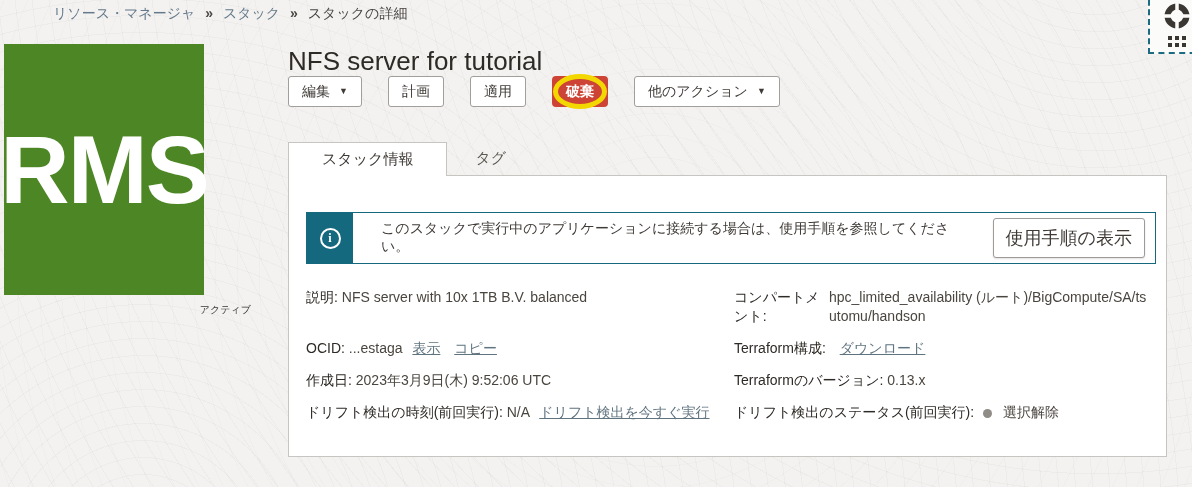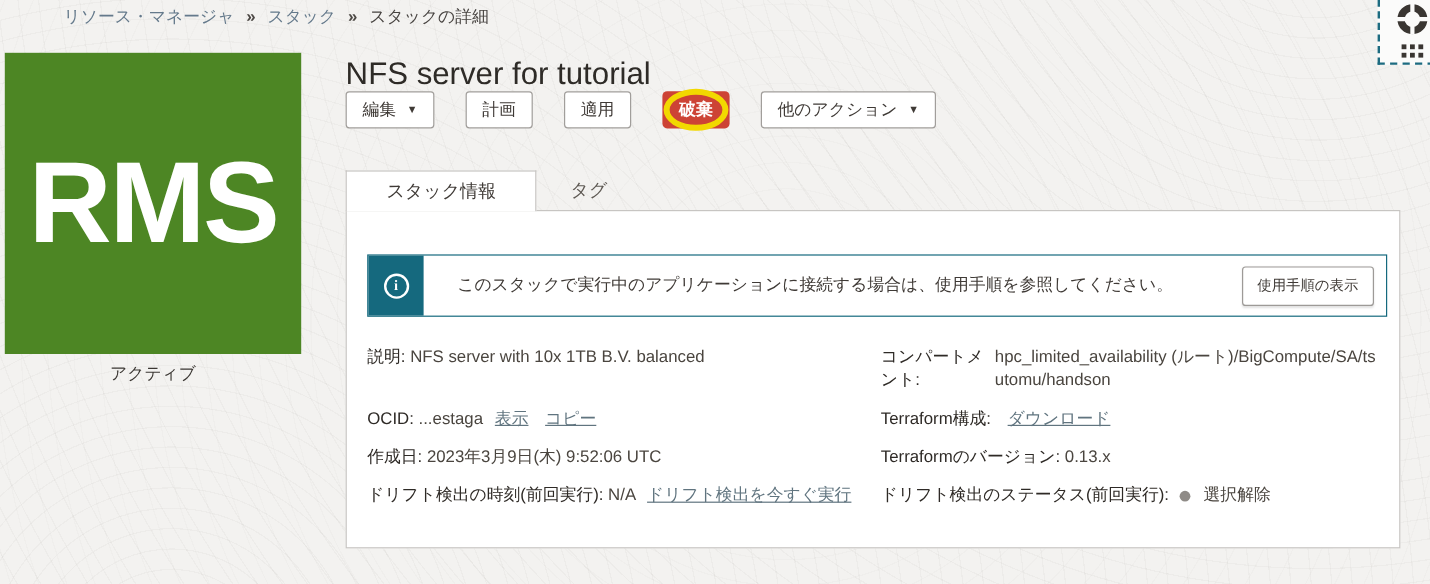--- a/index.html
+++ b/index.html
@@ -25,25 +25,25 @@
   .corner {
     position:absolute; top:-10px; right:-14px; width:58px; height:64px;
     background:#fbfbfa; border:2px dashed #1d6b80;
     display:flex; flex-direction:column; align-items:center; padding-top:11px;
   }
   .dots-grid { margin-top:3px; display:grid; grid-template-columns:repeat(3,4px); grid-gap:3px; cursor:pointer; }
   .dots-grid i { width:4px; height:4px; background:#3a3632; display:block; }
 
   
   .logo {
-    position:absolute; left:4px; top:44px; width:247px; height:251px;
+    position:absolute; left:4px; top:44px; width:200px; height:251px;
     background:#4d8624; display:flex; align-items:center; justify-content:center;
   }
   .logo-text { color:#fff; font-size:96px; font-weight:bold; letter-spacing:-2px; line-height:1; }
-  .status-label { position:absolute; left:4px; top:303px; width:247px; text-align:center; font-size:14px; color:#3a3632; }
+  .status-label { position:absolute; left:4px; top:303px; width:247px; text-align:right; font-size:10px; color:#3a3632; }
 
   
   .main { position:absolute; left:288px; top:46px; width:879px; }
   .page-title { font-size:26px; line-height:30px; color:#2e2b27; font-weight:400; }
 
   .btn-row { display:flex; align-items:center; gap:26px; height:31px; }
   .btn {
     background:#fff; border:1px solid #a19e9b; border-radius:3px;
     color:#3f3a36; font-size:14px; padding:6px 13px; line-height:17px;
     display:inline-flex; align-items:center; cursor:pointer; white-space:nowrap;
@@ -79,21 +79,21 @@
   .banner-icon-cell { width:46px; background:#15697e; display:flex; align-items:center; justify-content:center; flex:0 0 46px; }
   .info-circle {
     width:21px; height:21px; border:2px solid #fff; border-radius:50%;
     color:#fff; display:flex; align-items:center; justify-content:center;
     font-size:12px; font-weight:bold; font-family:"Liberation Serif",serif;
   }
   .banner-msg { flex:1; display:flex; align-items:center; padding:0 28px; font-size:14px; color:#3f3a36; }
   .banner-btn-cell { display:flex; align-items:center; padding-right:10px; }
   .btn-usage {
     background:#fff; border:1px solid #9d9a97; border-radius:3px; color:#3f3a36;
-    font-size:12px; padding:7px 12px; cursor:pointer; white-space:nowrap;
+    font-size:18px; padding:7px 12px; cursor:pointer; white-space:nowrap;
     box-shadow:0 1px 2px rgba(0,0,0,0.12);
     text-align:right;
   }
 
   
   .details {
     position:absolute; left:0; top:112px; width:879px;
     padding:0 16px 0 17px;
     display:grid; grid-template-columns:412px 1fr; column-gap:16px; row-gap:13px;
     font-size:14px; line-height:19px;

